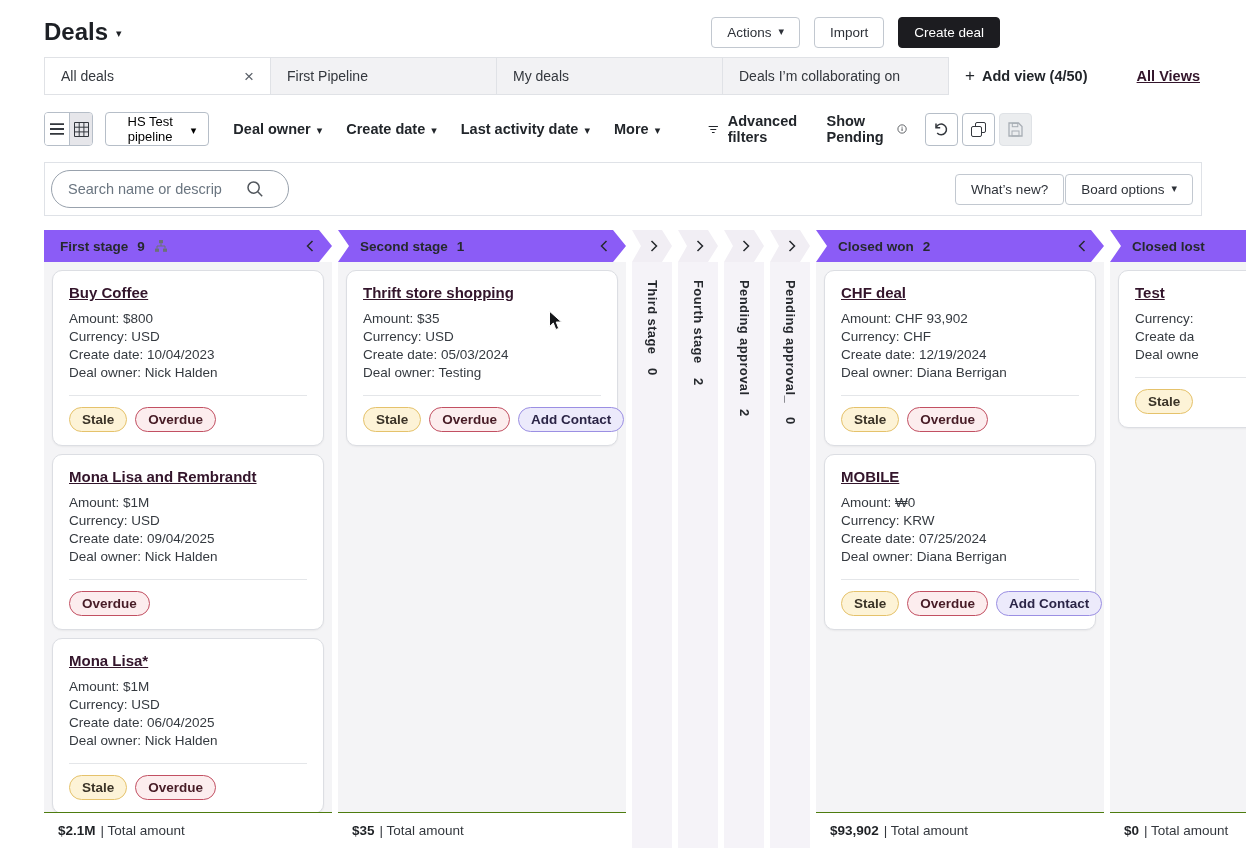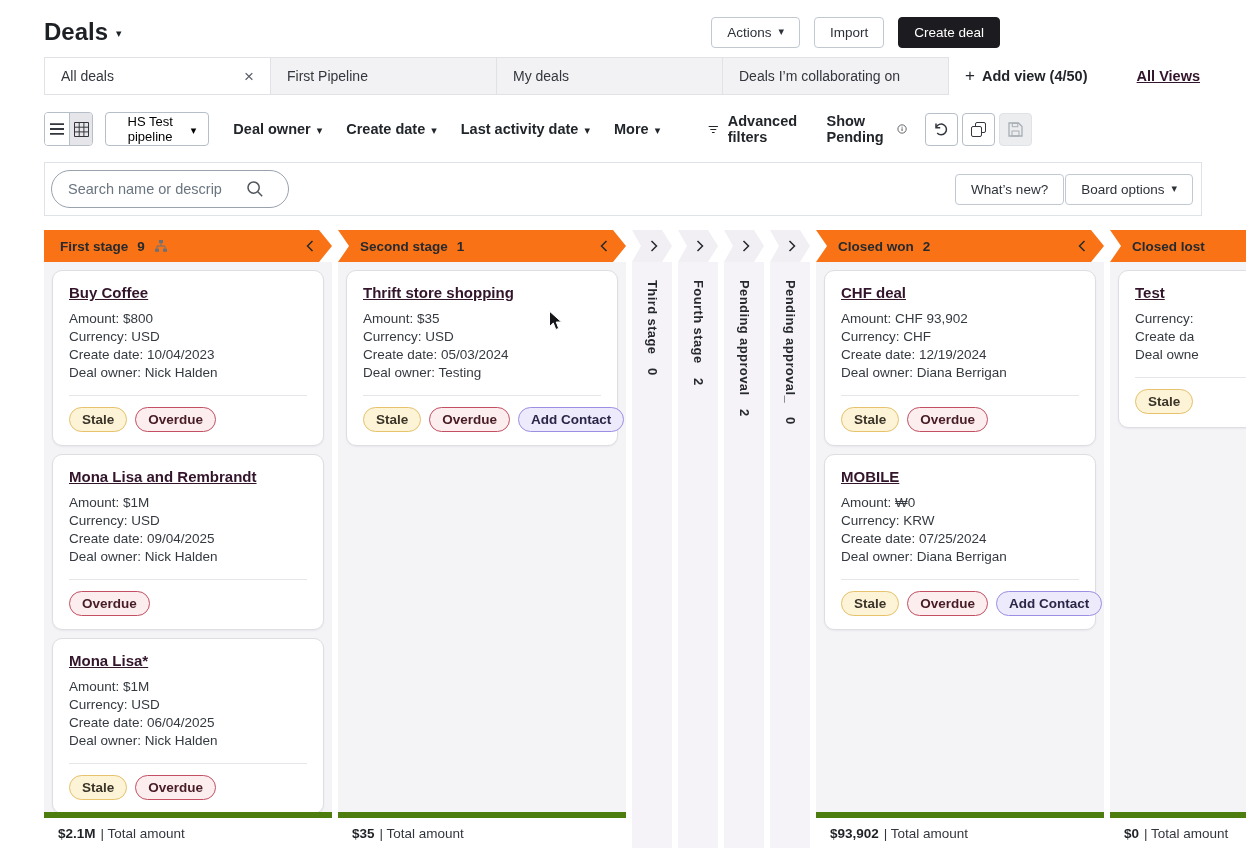--- a/index.html
+++ b/index.html
@@ -62,30 +62,30 @@
     border-radius:19px; display:flex; align-items:center; padding:0 12px 0 16px; }
   .search-pill input { border:none; outline:none; width:178px; font-size:14.5px;
     color:#3c424a; font-family:inherit; background:transparent; }
   .search-pill input::placeholder { color:#6a7580; opacity:1; }
   .search-right { display:flex; gap:1px; }
 
   
   .board { position:relative; margin:14px 0 0 44px; width:1202px; height:618px;
     overflow:hidden; display:flex; gap:6px; align-items:stretch; }
   .col { width:288px; flex:none; display:flex; flex-direction:column; }
-  .col-header { height:32px; flex:none; background:#f97316; display:flex;
+  .col-header { height:32px; flex:none; background:#8b5cf6; display:flex;
     align-items:center; gap:9px; padding:0 18px 0 16px; font-weight:bold;
     font-size:13.5px; color:#26292e;
     clip-path:polygon(0 0, calc(100% - 13px) 0, 100% 50%, calc(100% - 13px) 100%, 0 100%); }
   .col-header.notched { padding-left:22px;
     clip-path:polygon(0 0, calc(100% - 13px) 0, 100% 50%, calc(100% - 13px) 100%, 0 100%, 11px 50%); }
   .col-header .chev { margin-left:auto; display:flex; }
   .col-body { flex:1; background:#f4f4f6; padding:8px; overflow:hidden;
     display:flex; flex-direction:column; gap:8px; }
-  .col-footer { height:36px; flex:none; background:#fff; border-top:6px solid #4d7c0f;
+  .col-footer { height:36px; flex:none; background:#fff; border-top:1px solid #4d7c0f;
     display:flex; align-items:center; gap:5px; padding:0 14px; font-size:13.5px;
     color:#33373d; white-space:nowrap; }
   .col-footer b { color:#1f2226; }
 
   .strip { width:40px; flex:none; display:flex; flex-direction:column; }
   .strip-header { height:32px; flex:none; background:#f1eef4; display:flex;
     align-items:center; justify-content:center; padding-left:3px;
     clip-path:polygon(0 0, calc(100% - 10px) 0, 100% 50%, calc(100% - 10px) 100%, 0 100%, 9px 50%); }
   .strip-body { flex:1; background:#f5f3f8; display:flex; justify-content:center;
     padding-top:18px; }

